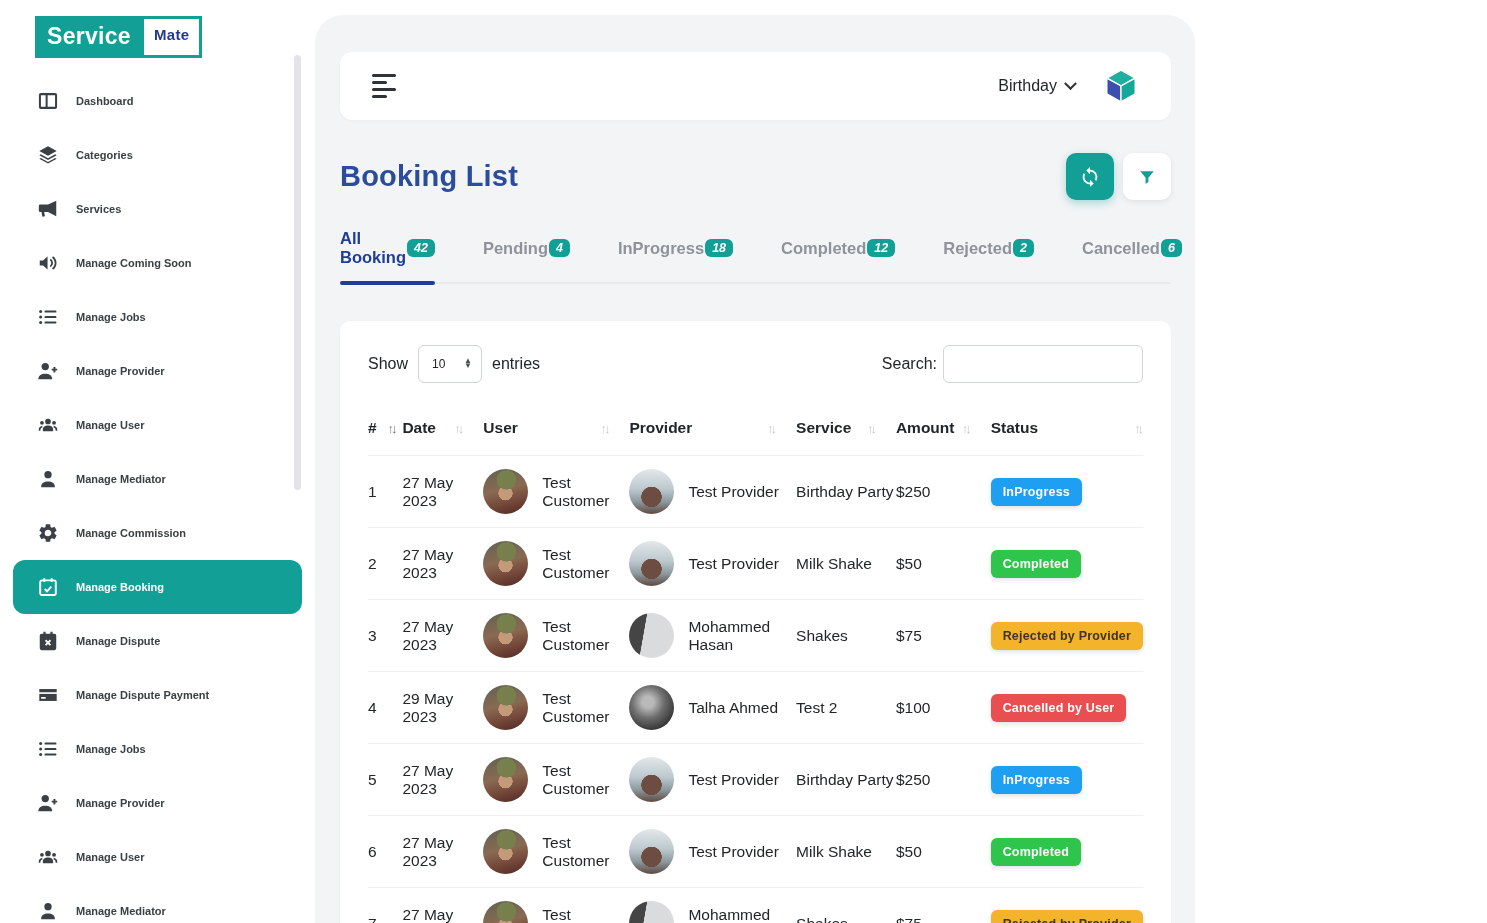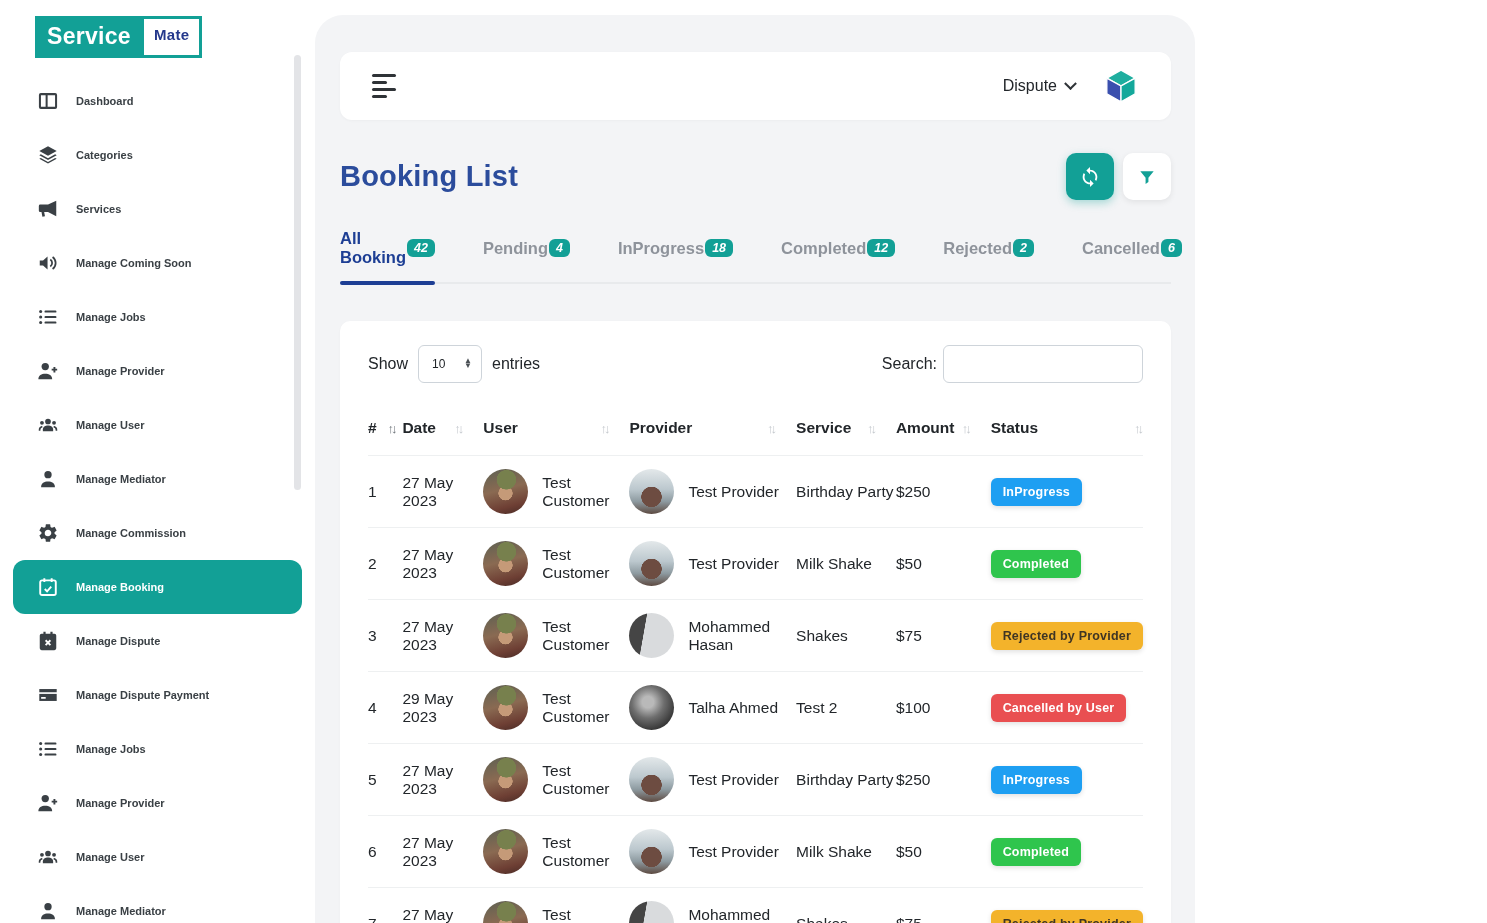--- a/index.html
+++ b/index.html
@@ -269,21 +269,21 @@
 
     <header class="topbar">
       <button class="hamburger">
         <span class="b1"></span>
         <span class="b2"></span>
         <span class="b3"></span>
         <span class="b4"></span>
       </button>
       <div class="topbar-right">
         <div class="lang">
-          <span>Dispute</span>
+          <span>Birthday</span>
           <span class="chev"></span>
         </div>
         <div class="cube">
           <svg viewBox="0 0 48 48" width="40" height="40">
             <polygon points="24,5 41,14.5 24,24 7,14.5" fill="#1fae9f" stroke="#fff" stroke-width="1.6"></polygon>
             <polygon points="7,14.5 24,24 24,43 7,33.5" fill="#3a4fae" stroke="#fff" stroke-width="1.6"></polygon>
             <polygon points="41,14.5 24,24 24,43 41,33.5" fill="#14a89b" stroke="#fff" stroke-width="1.6"></polygon>
           </svg>
         </div>
       </div>

